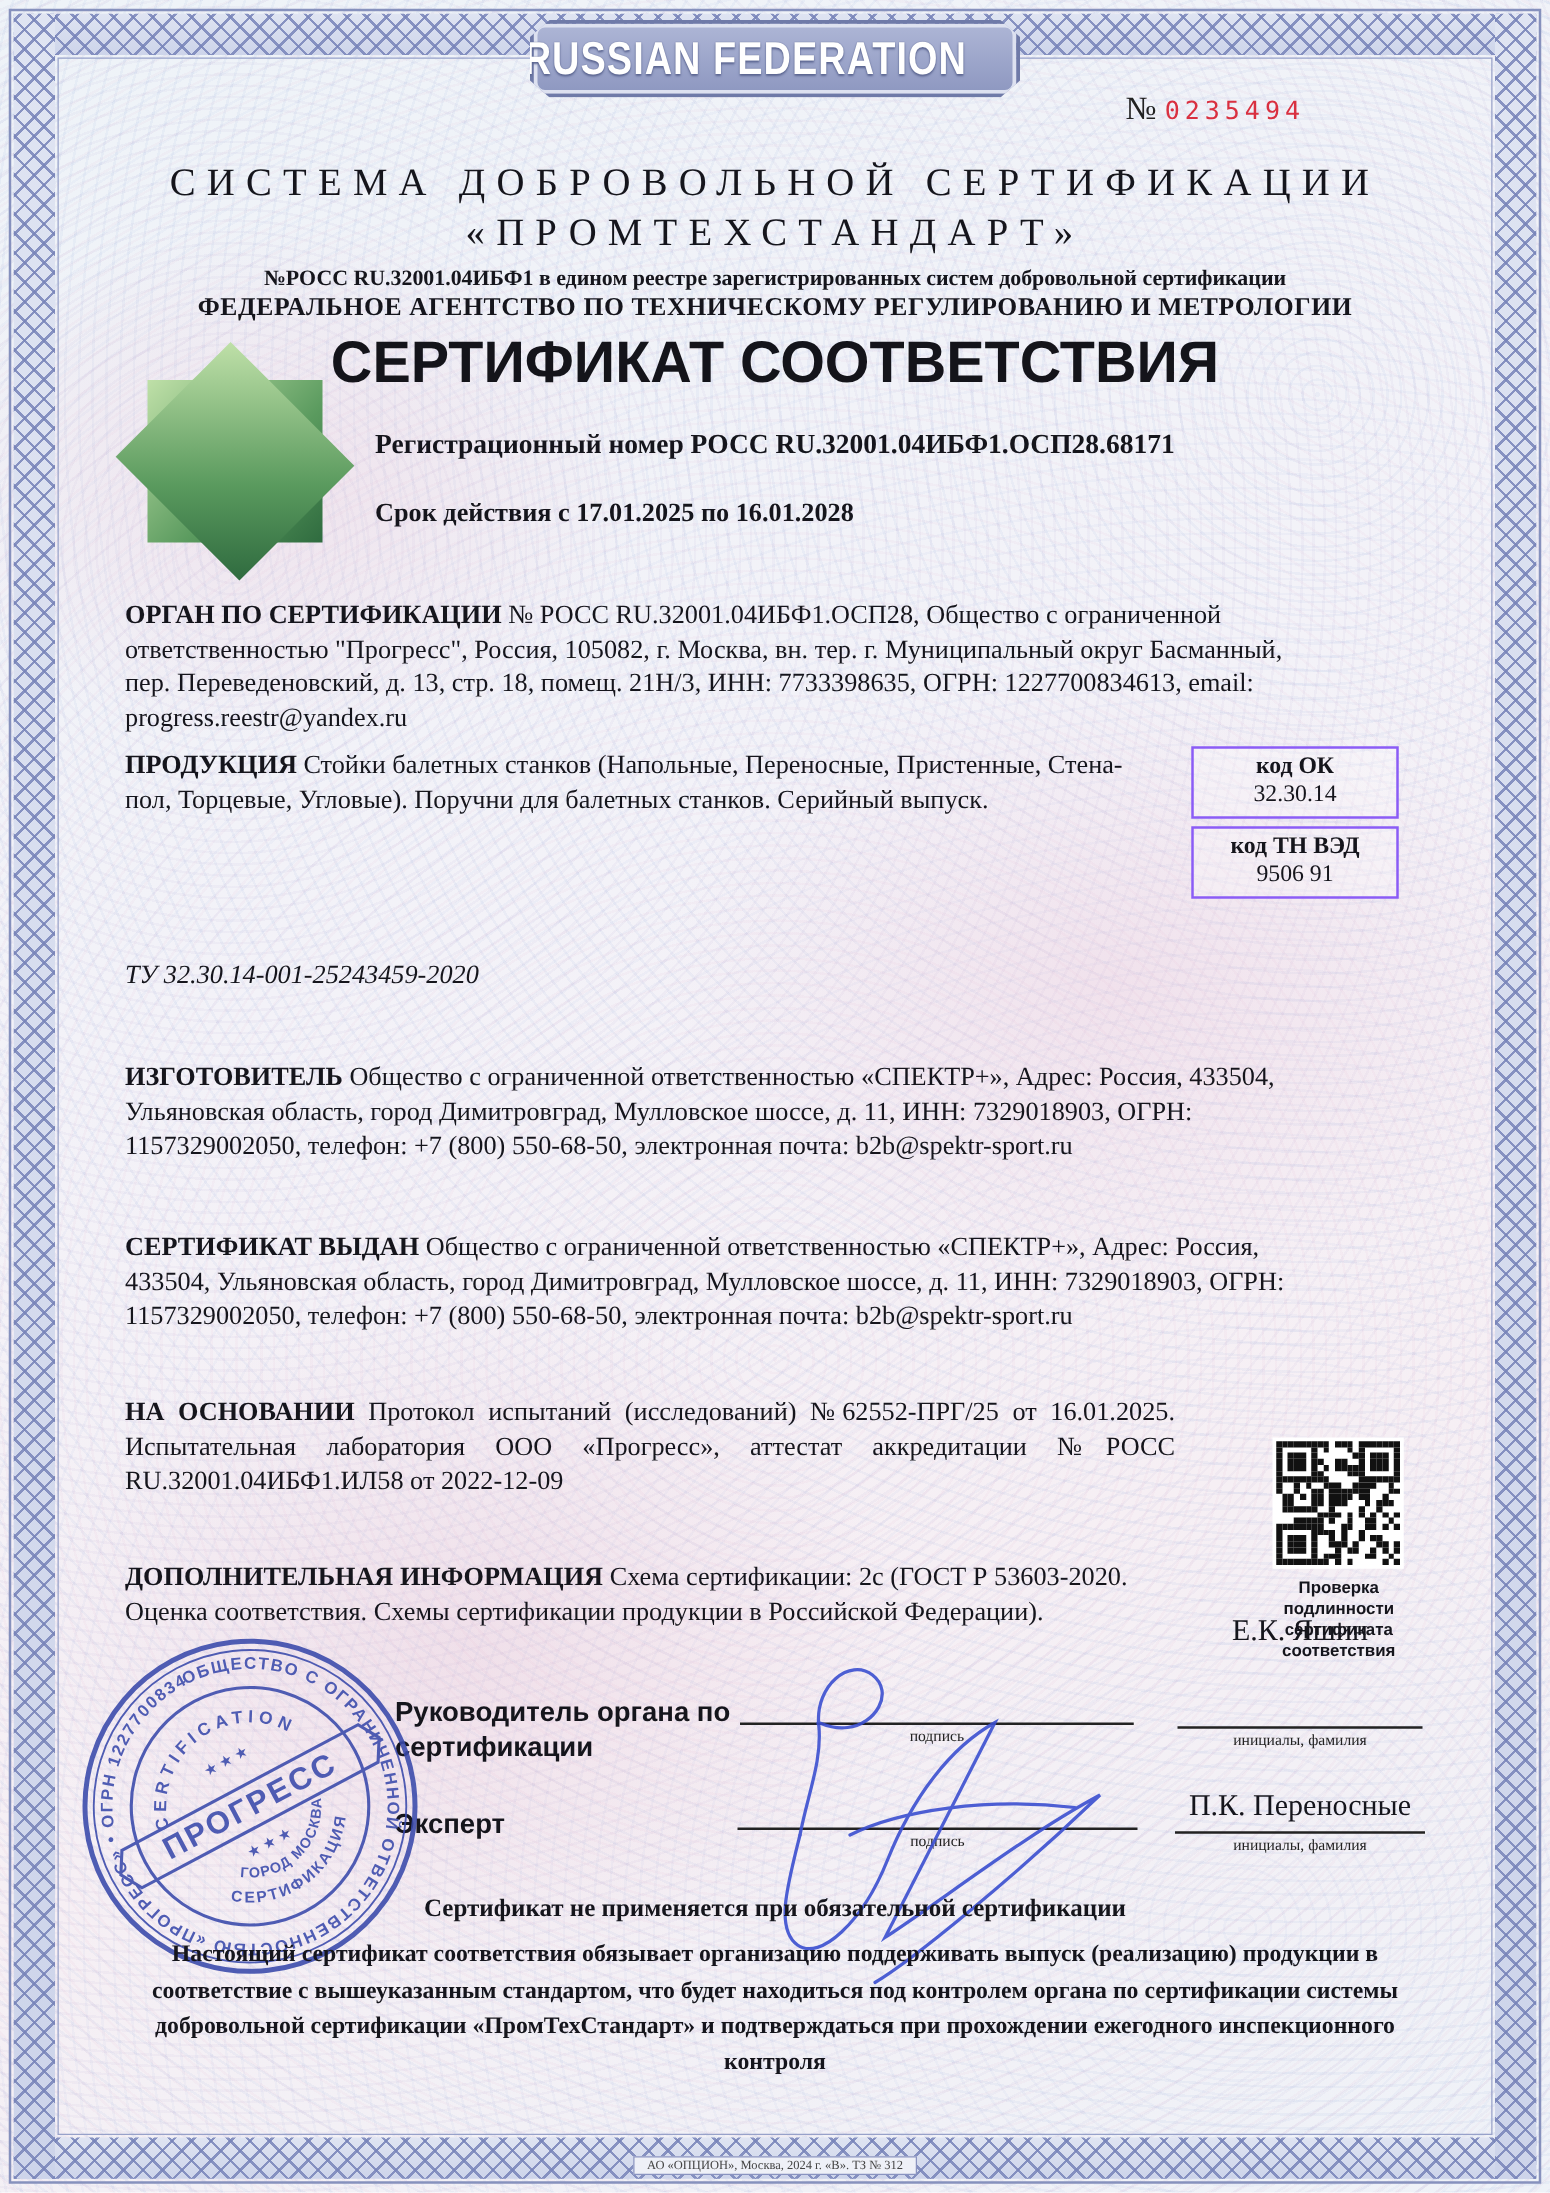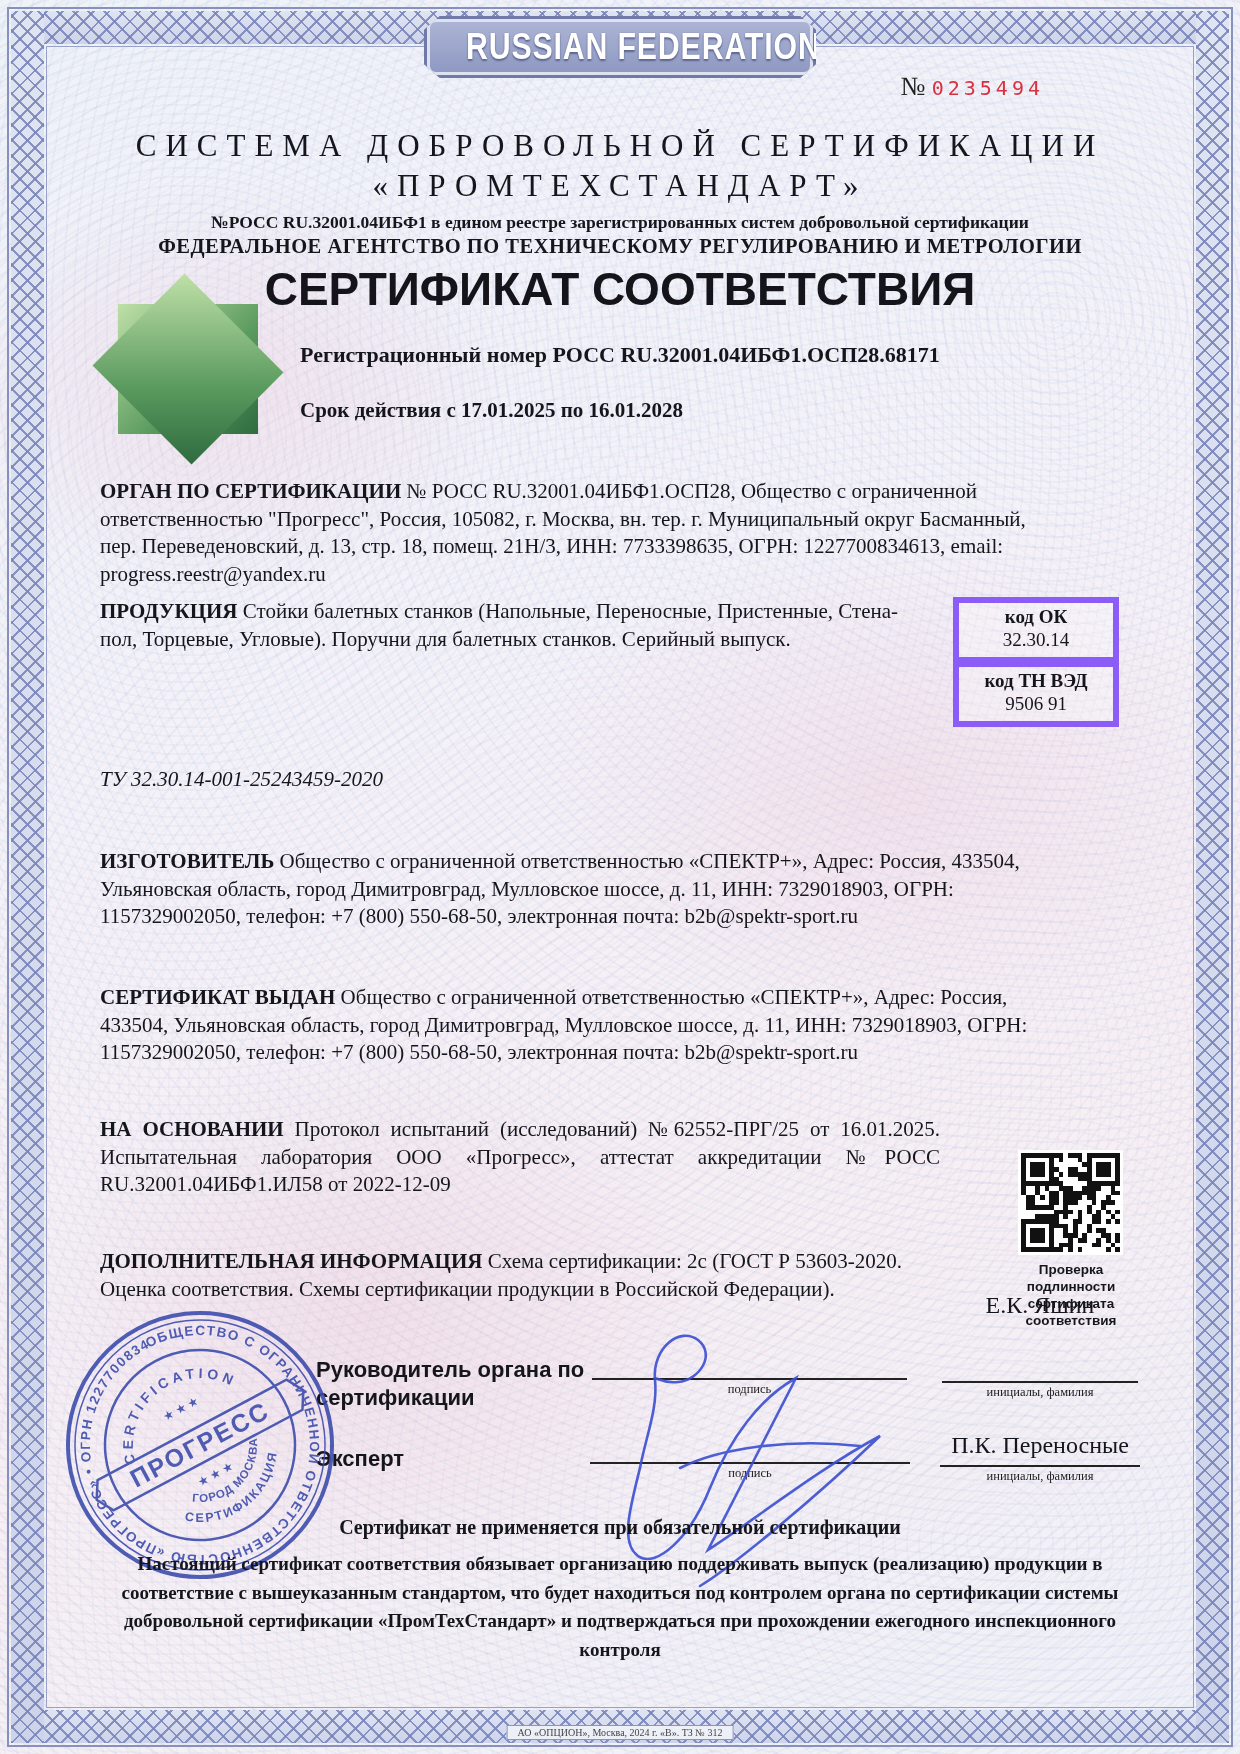--- a/index.html
+++ b/index.html
@@ -30,21 +30,21 @@
   .band.bottom{ left:11px; right:11px; bottom:11px; height:33px; }
   .band.left  { top:11px; bottom:11px; left:11px;   width:33px; }
   .band.right { top:11px; bottom:11px; right:11px;  width:33px; }
 
   
   .badge{
     position:absolute; left:50%; top:16px; transform:translateX(-50%);
     width:392px; height:62px; background:linear-gradient(#aeb6d6,#8d97c0);
     border:3px solid #6f7aa8; border-radius:12px;
     box-shadow:0 0 0 3px #dde1f0 inset;
-    display:flex; align-items:center; justify-content:flex-start;
+    display:flex; align-items:center; justify-content:flex-end;
     clip-path:polygon(4% 0,96% 0,100% 22%,100% 78%,96% 100%,4% 100%,0 78%,0 22%);
   }
   .badge span{
     font-family:"Liberation Sans", sans-serif; font-weight:bold;
     font-size:37px; letter-spacing:1px; color:#fff;
     transform:scaleX(.82); text-shadow:0 2px 2px #5b6590, 0 0 1px #4c5680;
     white-space:nowrap;
   }
   .serial{ position:absolute; top:72px; right:196px; font-size:26px; white-space:nowrap;}
   .serial .num-sign{ color:#222; font-family:"Liberation Serif",serif;}
@@ -88,21 +88,21 @@
   .para .lbl::after{ content:" "; }
   .p-org   { top:478px; width:950px; }
   .p-prod  { top:598px; width:800px; }
   .p-comply{ top:760px; width:950px; }
   .p-comply .tu{ display:block; font-weight:normal; margin-top:6px;font-style:italic;}
   .p-manu  { top:848px; width:950px; }
   .p-issued{ top:984px; width:950px; }
   .p-basis { top:1116px; width:840px; text-align:justify;}
   .p-add   { top:1248px; width:850px; }
 
-  .codebox{ position:absolute; left:953px; width:166px; border:6px solid #8b5cf6;
+  .codebox{ position:absolute; left:953px; width:166px; border:2px solid #8b5cf6;
       text-align:center; padding:3px 4px 6px; background:rgba(255,255,255,.25);}
   .codebox .cb-l{ font-weight:bold; font-size:19px;}
   .codebox .cb-v{ font-size:19px; margin-top:1px;}
   .cb1{ top:597px; } .cb2{ top:661px; }
 
   
   .qr{ position:absolute; left:1018px; top:1150px; width:105px; height:105px;
       display:grid; grid-template-columns:repeat(21,1fr); grid-template-rows:repeat(21,1fr);
       background:#fff; padding:3px; }
   .qr i{ background:transparent; } .qr i.on{ background:#111; }

